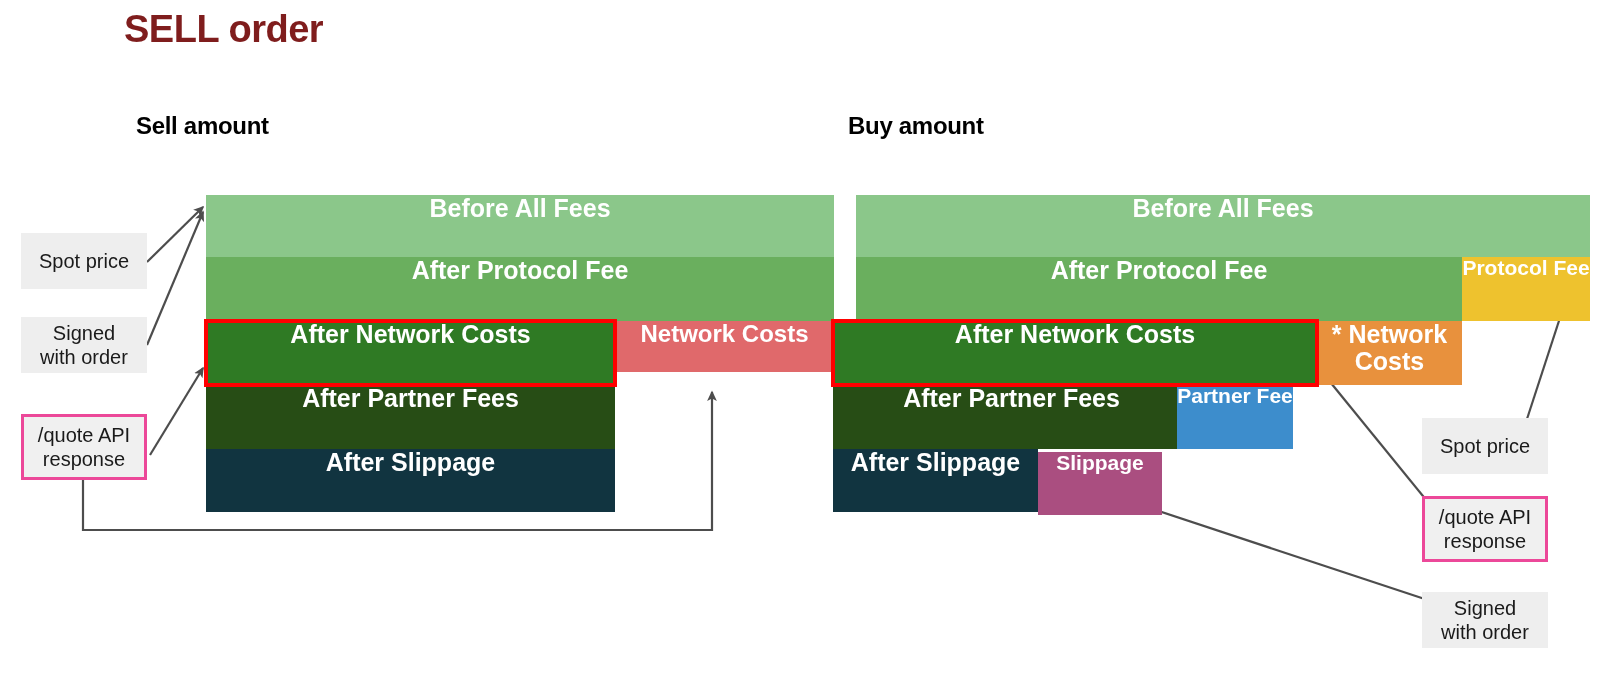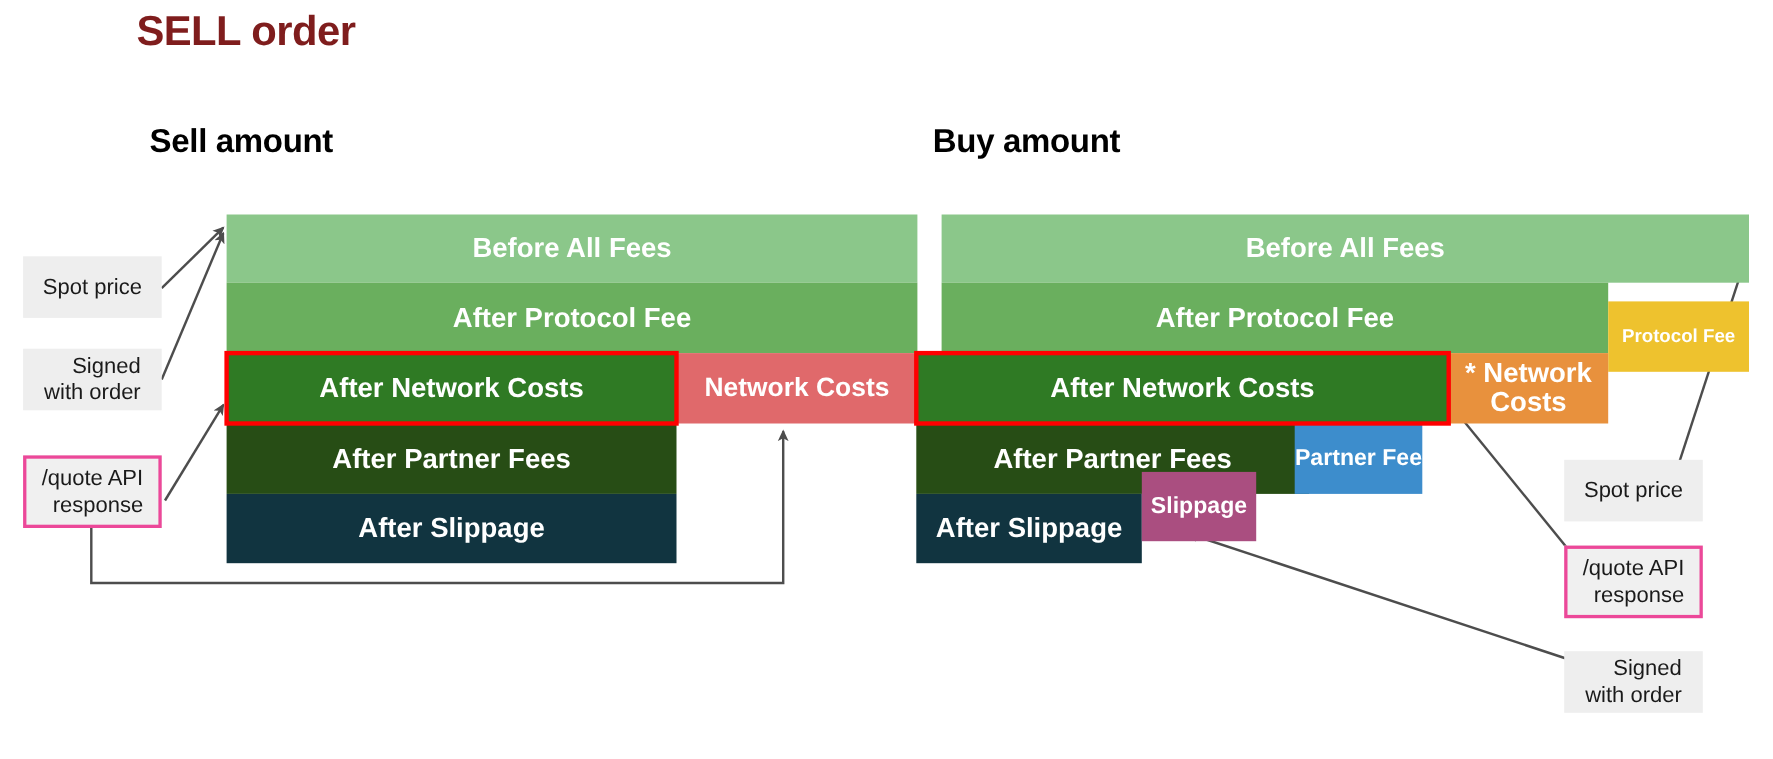--- a/index.html
+++ b/index.html
@@ -13,49 +13,49 @@
   .stage{position:absolute;left:0;top:0;width:1612px;height:690px;}
 
   
   .page-title{
     position:absolute;left:124px;top:8px;
     font-size:38px;font-weight:bold;color:#7f1d1d;
     letter-spacing:-0.5px;
   }
   .col-title{
     position:absolute;top:112px;
-    font-size:30px;font-weight:bold;color:#000000;
+    font-size:24px;font-weight:bold;color:#000000;
     letter-spacing:-0.3px;
   }
   #sell-col-title{left:136px;}
   #buy-col-title{left:848px;text-align:right;}
 
   
   .bar{
     position:absolute;
-    display:flex;align-items:center;justify-content:center;
+    display:flex;justify-content:center;
     color:#ffffff;font-weight:bold;
     box-sizing:border-box;
     text-align:center;
     line-height:1.08;
   }
   .highlight{
     outline:4px solid #ff0000;
     outline-offset:-2px;
     z-index:5;
   }
 
   
   .note{
     position:absolute;
     background:#eeeeee;
     color:#1a1a1a;
     font-size:20px;
     display:flex;align-items:center;justify-content:center;
-    text-align:right;
+    text-align:center;
     box-sizing:border-box;
     line-height:1.22;
     white-space:pre-line;
   }
   .note.red{
     border:3px solid #ec4899;
     background:#f0f0f0;
   }
 
   
@@ -97,21 +97,21 @@
 
   <div class="bar" style="left:206px;top:195px;width:628px;height:62px;background:#8bc78a;font-size:25px;">
     <span>Before All Fees</span>
   </div>
   <div class="bar" style="left:206px;top:257px;width:628px;height:64px;background:#6aaf5e;font-size:25px;">
     <span>After Protocol Fee</span>
   </div>
   <div class="bar highlight" style="left:206px;top:321px;width:409px;height:64px;background:#2f7a24;font-size:25px;">
     <span>After Network Costs</span>
   </div>
-  <div class="bar" style="left:615px;top:321px;width:219px;height:64px;background:#e0696b;font-size:24px;">
+  <div class="bar" style="left:615px;top:321px;width:219px;height:51px;background:#e0696b;font-size:24px;">
     <span>Network Costs</span>
   </div>
   <div class="bar" style="left:206px;top:385px;width:409px;height:64px;background:#274d15;font-size:25px;">
     <span>After Partner Fees</span>
   </div>
   <div class="bar" style="left:206px;top:449px;width:409px;height:63px;background:#113440;font-size:25px;">
     <span>After Slippage</span>
   </div>
 
   <div class="note" style="left:21px;top:233px;width:126px;height:56px;">
@@ -125,42 +125,42 @@
     <span>/quote API
 response</span>
   </div>
 
   <div class="bar" style="left:856px;top:195px;width:734px;height:62px;background:#8bc78a;font-size:25px;">
     <span>Before All Fees</span>
   </div>
   <div class="bar" style="left:856px;top:257px;width:606px;height:64px;background:#6aaf5e;font-size:25px;">
     <span>After Protocol Fee</span>
   </div>
-  <div class="bar" style="left:1462px;top:274px;width:128px;height:64px;background:#eec22e;font-size:17px;">
+  <div class="bar" style="left:1462px;top:257px;width:128px;height:64px;background:#eec22e;font-size:21px;">
     <span>Protocol
 Fee</span>
   </div>
   <div class="bar highlight" style="left:833px;top:321px;width:484px;height:64px;background:#2f7a24;font-size:25px;">
     <span>After Network Costs</span>
   </div>
   <div class="bar" style="left:1317px;top:321px;width:145px;height:64px;background:#e8913d;font-size:25px;">
     <span>* Network
 Costs</span>
   </div>
   <div class="bar" style="left:833px;top:385px;width:357px;height:64px;background:#274d15;font-size:25px;">
     <span>After Partner Fees</span>
   </div>
   <div class="bar" style="left:1159px;top:385px;width:116px;height:64px;background:#3d8dcc;font-size:21px;margin-left:18px;">
     <span>Partner
 Fee</span>
   </div>
   <div class="bar" style="left:833px;top:449px;width:205px;height:63px;background:#113440;font-size:25px;">
     <span>After Slippage</span>
   </div>
-  <div class="bar" style="left:1038px;top:429px;width:104px;height:63px;background:#aa4e80;font-size:21px;">
+  <div class="bar" style="left:1038px;top:452px;width:124px;height:63px;background:#aa4e80;font-size:21px;">
     <span>Slippage</span>
   </div>
 
   <div class="note" style="left:1422px;top:418px;width:126px;height:56px;">
     <span>Spot price</span>
   </div>
   <div class="note red" style="left:1422px;top:496px;width:126px;height:66px;">
     <span>/quote API
 response</span>
   </div>

